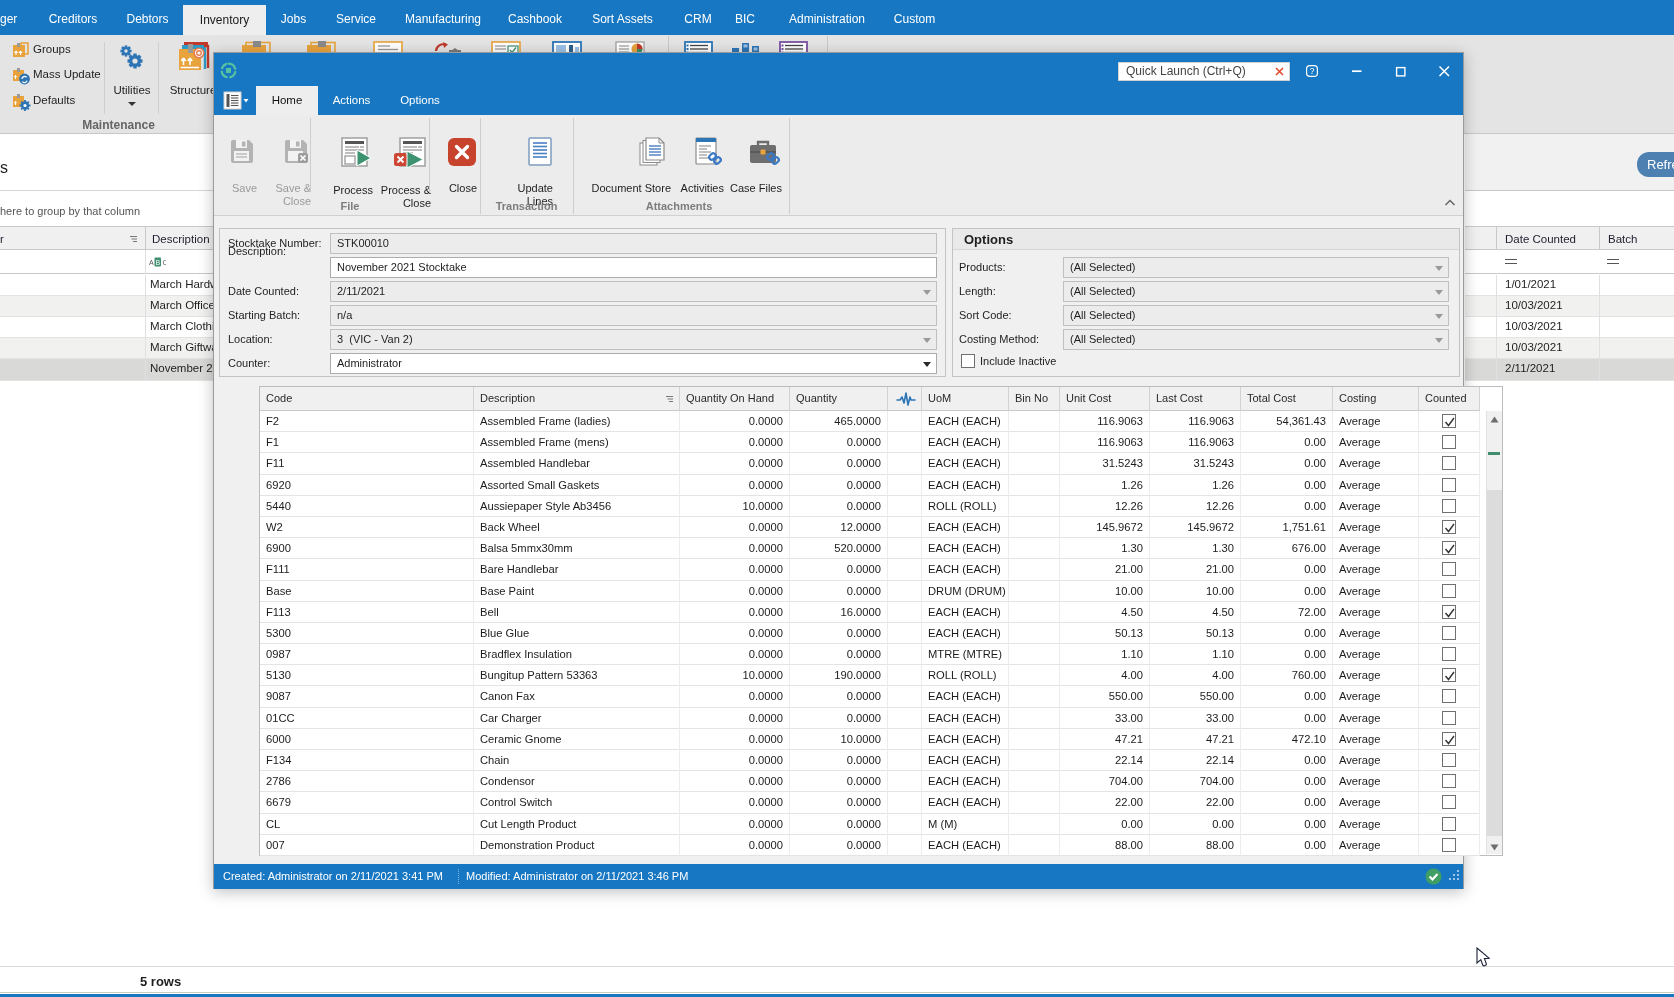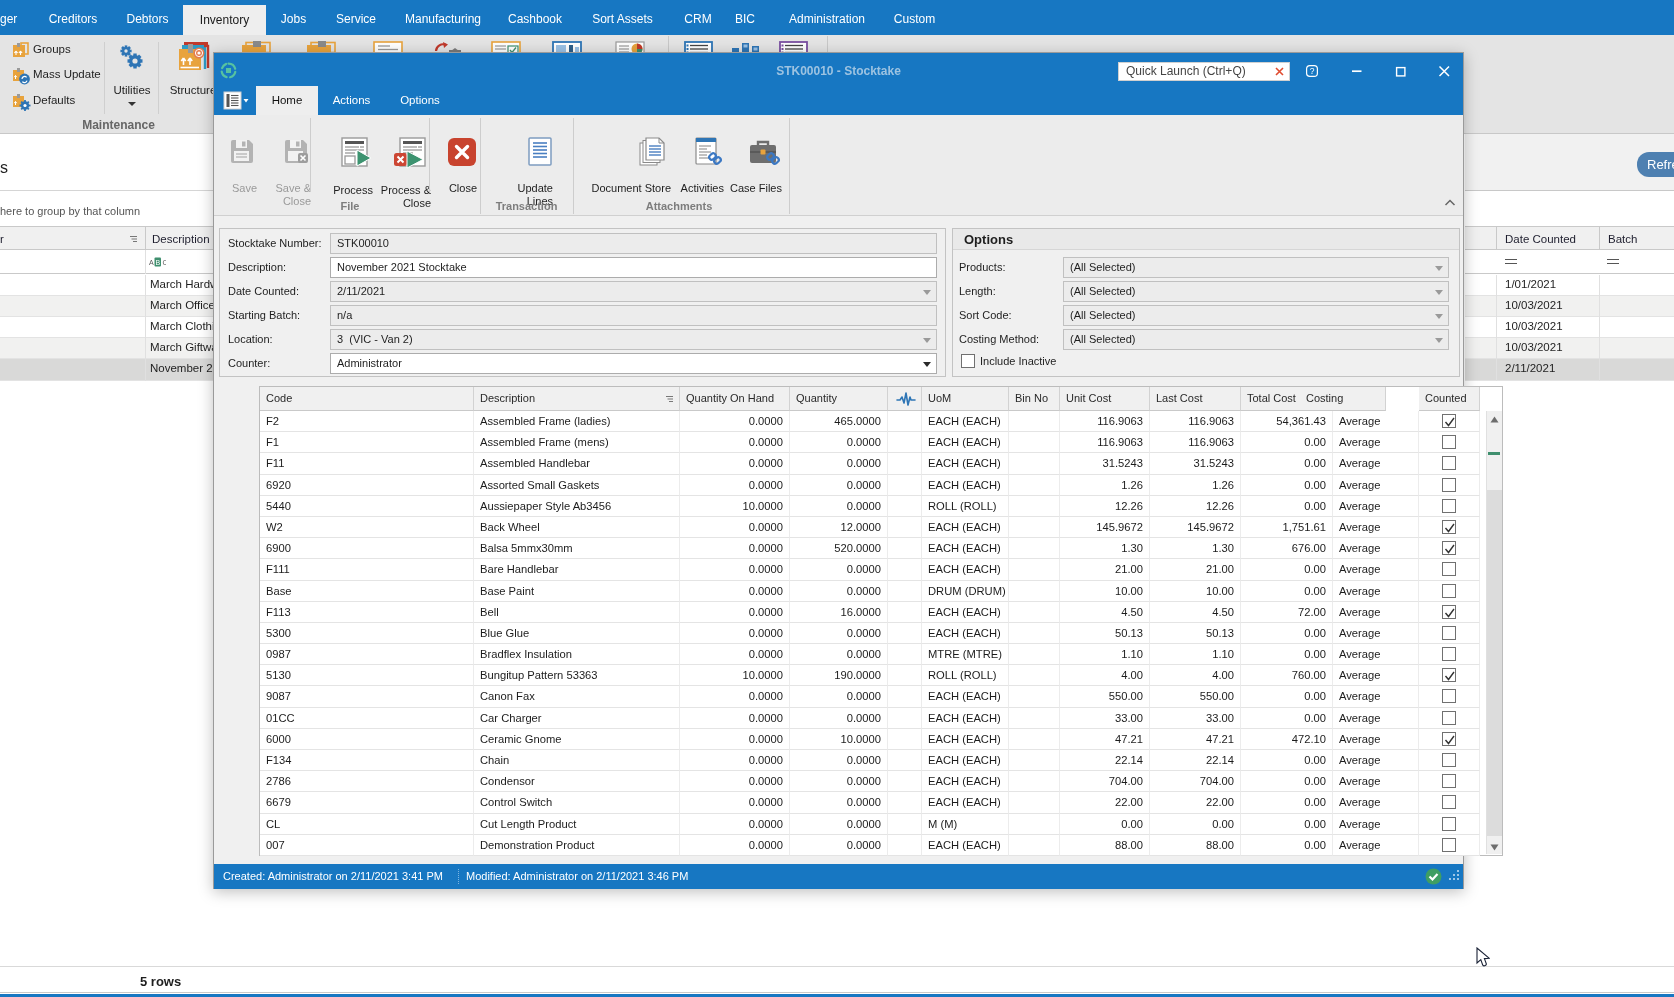--- a/index.html
+++ b/index.html
@@ -325,21 +325,20 @@
     <div id="dlg-title">
       <svg class="abs" style="left:6px; top:9px;" width="17" height="17" viewBox="0 0 17 17">
           <g fill="none" stroke="#57c2a0" stroke-width="2.2" stroke-linecap="round">
             <path d="M8.5 1.6 a6.9 6.9 0 0 1 6.7 5.2"></path>
             <path d="M15.3 9.8 a6.9 6.9 0 0 1-5.2 5.4"></path>
             <path d="M6.6 15.1 a6.9 6.9 0 0 1-4.9-5.6"></path>
             <path d="M2.1 6.2 a6.9 6.9 0 0 1 4.1-4.3"></path>
           </g>
           <rect x="6" y="6" width="5" height="5" fill="#57c2a0"></rect>
         </svg>
-      <div style="position:absolute; left:0; top:4px; width:100%; height:28px; text-align:center; line-height:28px; color:#9dc3e1; font-weight:bold; font-size:12px;">STK00010 - Stocktake</div>
       <div style="position:absolute; left:904px; top:9px; width:172px; height:19px; background:#fff; border:1px solid #d0d0d0; font-size:12px; color:#444; line-height:17px; padding-left:7px;">Quick Launch (Ctrl+Q)<svg class="abs" style="right:5px; top:4px;" width="9" height="9" viewBox="0 0 9 9">
             <path d="M1 1 l7 7 M8 1 l-7 7" stroke="#e04b2f" stroke-width="1.6"></path>
           </svg></div>
       <svg class="abs" style="left:1092px; top:12px;" width="12" height="12" viewBox="0 0 12 12">
           <rect x="0.6" y="0.6" width="10.8" height="10.8" rx="3.2" fill="none" stroke="#fff" stroke-width="1.2"></rect>
           <text x="6" y="9" text-anchor="middle" font-size="8.5" fill="#fff" font-family="Liberation Sans">?</text>
         </svg>
       <svg class="abs" style="left:1137px; top:10px;" width="16" height="16" viewBox="0 0 16 16">
           <line x1="1" y1="8.2" x2="10.5" y2="8.2" stroke="#fff" stroke-width="1.7"></line>
         </svg>
@@ -509,21 +508,21 @@
 
       <svg class="abs" style="left:1230px; top:84px;" width="12" height="8" viewBox="0 0 12 8">
           <path d="M1.5 6 L6 1.5 L10.5 6" fill="none" stroke="#666" stroke-width="1.5"></path>
         </svg>
     </div>
     <div id="dlg-body">
 
       <div class="panel" style="left:5px; top:175px; width:727px; height:149px;"></div>
       <div class="flabel" style="left:14px; top:180px;">Stocktake Number:</div>
       <div class="field ro" style="left:116px; top:180px; width:607px;">STK00010</div>
-      <div class="flabel" style="left:14px; top:204px;">Description:</div>
+      <div class="flabel" style="left:14px; top:188px;">Description:</div>
       <div class="field" style="left:116px; top:204px; width:607px;">November 2021 Stocktake</div>
       <div class="flabel" style="left:14px; top:228px;">Date Counted:</div>
       <div class="field ro" style="left:116px; top:228px; width:607px;">2/11/2021<div class="darr"></div></div>
       <div class="flabel" style="left:14px; top:252px;">Starting Batch:</div>
       <div class="field ro" style="left:116px; top:252px; width:607px;">n/a</div>
       <div class="flabel" style="left:14px; top:276px;">Location:</div>
       <div class="field ro" style="left:116px; top:276px; width:607px;">3&nbsp; (VIC - Van 2)<div class="darr"></div></div>
       <div class="flabel" style="left:14px; top:300px;">Counter:</div>
       <div class="field" style="left:116px; top:300px; width:607px;">Administrator<div class="darr blk"></div></div>
 
@@ -546,21 +545,21 @@
 <div class="gh" style="left:0px; width:214px;">Code</div>
 <div class="gh" style="left:214px; width:206px;">Description</div>
 <div class="gh" style="left:420px; width:110px;">Quantity On Hand</div>
 <div class="gh" style="left:530px; width:98px;">Quantity</div>
 <div class="gh" style="left:628px; width:34px;"></div>
 <div class="gh" style="left:662px; width:87px;">UoM</div>
 <div class="gh" style="left:749px; width:51px;">Bin No</div>
 <div class="gh" style="left:800px; width:90px;">Unit Cost</div>
 <div class="gh" style="left:890px; width:91px;">Last Cost</div>
 <div class="gh" style="left:981px; width:92px;">Total Cost</div>
-<div class="gh" style="left:1040px; width:86px;">Costing</div>
+<div class="gh" style="left:1073px; width:86px;">Costing</div>
 <div class="gh" style="left:1159px; width:61px;">Counted</div>
 <svg class="abs" style="left:404px; top:7px;" width="11" height="10">
           <g stroke="#777" stroke-width="1">
             <line x1="2" y1="2.5" x2="9" y2="2.5"></line>
             <line x1="3.5" y1="5" x2="9" y2="5"></line>
             <line x1="5" y1="7.5" x2="9" y2="7.5"></line>
           </g>
         </svg>
 <svg class="abs" style="left:636px; top:5px;" width="20" height="14" viewBox="0 0 20 14">
           <path d="M1 8 h3 l2-3 2 6 2-10 2 12 2-8 1 3 h4" fill="none" stroke="#2e75b5" stroke-width="1.6" stroke-linejoin="round" stroke-linecap="round"></path>

